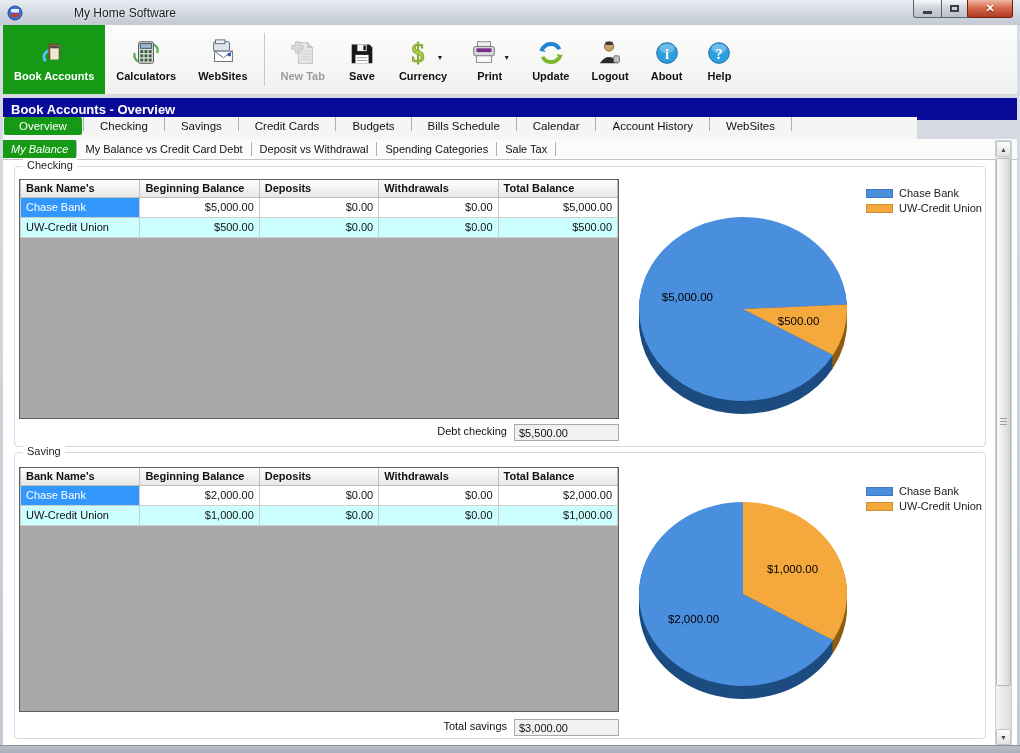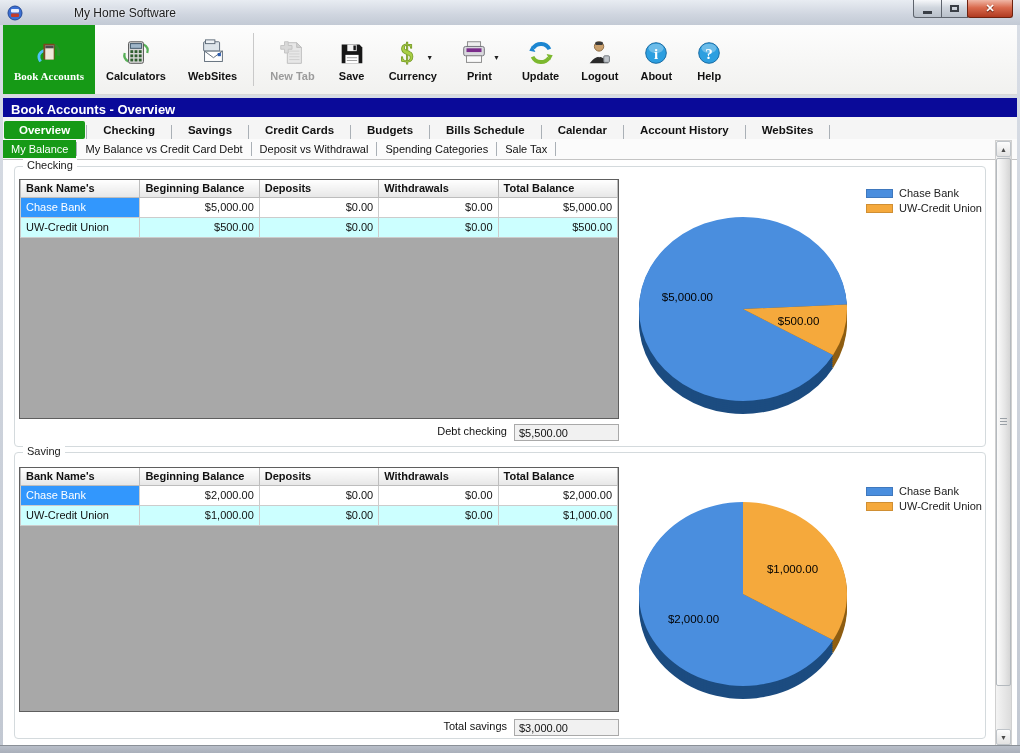--- a/index.html
+++ b/index.html
@@ -29,45 +29,45 @@
 
   
   .toolbar { position:absolute; left:3px; top:25px; width:1014px; height:70px;
              background:linear-gradient(#fdfdfd,#f1f1ef);
              border-bottom:1px solid #d8d8d8;
              display:flex; align-items:stretch; }
   .tbtn { display:flex; flex-direction:column; align-items:center; justify-content:center;
           gap:2px; padding:0 11px; border:none; background:transparent; cursor:default;
           font-family:"Liberation Sans", sans-serif; }
   .tbtn .lbl { font-size:11px; font-weight:bold; color:#111; white-space:nowrap; }
-  .tbtn.active { background:var(--accent-green);font-family:Liberation Serif, serif; }
+  .tbtn.active { background:var(--accent-green); }
   .tbtn.active .lbl { color:#fff; }
   .tbtn.disabled .lbl { color:#9b9b9b; font-weight:bold; }
   .tsep-tool { width:1px; background:#c9c9c9; margin:8px 5px; }
   .iconrow { display:flex; align-items:center; }
   .dd { font-size:7px; color:#222; margin-left:4px; margin-top:10px; }
   .ticon { width:30px; height:30px; }
 
   
   .appheader { position:absolute; left:3px; top:98px; width:1014px; height:22px;
                background:var(--header-navy); color:#fff; display:flex; align-items:center;
                padding-left:8px; font-size:13px; font-weight:bold; }
 
   
-  .tabs { position:absolute; left:3px; top:117px; width:1014px; height:22px;
-          background:#f5f5f5; display:flex; align-items:flex-end;font-weight:bold; }
+  .tabs { position:absolute; left:3px; top:117px; width:914px; height:22px;
+          background:#f5f5f5; display:flex; align-items:flex-start; }
   .tab { font-size:11.5px; color:#111; padding:3px 15px; margin:0 1px; border-radius:2px;
          white-space:nowrap; cursor:default; }
   .tab.selected { background:var(--accent-green); color:#fff; }
   .tsep { width:1px; height:14px; background:#aab0b6; }
   .subtabs { position:absolute; left:3px; top:139px; width:1014px; height:21px;
              background:#fbfbfb; border-bottom:1px solid #c4c4c4;
              display:flex; align-items:center; }
   .subtab { font-size:11px; color:#111; padding:3px 8px; white-space:nowrap; cursor:default; }
-  .subtab.selected { background:var(--accent-green); color:#fff; }
+  .subtab.selected { background:var(--accent-green); color:#fff;font-style:italic; }
 
   
   .content { position:absolute; left:3px; top:160px; width:1014px; height:585px; background:#fff; }
   .groupbox { position:absolute; left:11px; width:972px;
               border:1px solid #d4dadd; border-radius:4px; }
   #group-checking { top:6px; height:281px; }
   #group-saving   { top:292px; height:287px; }
   .grouplabel { position:absolute; top:-8px; left:8px; background:#fff; padding:0 4px;
                 font-size:11px; color:#1a1a1a; }
 

